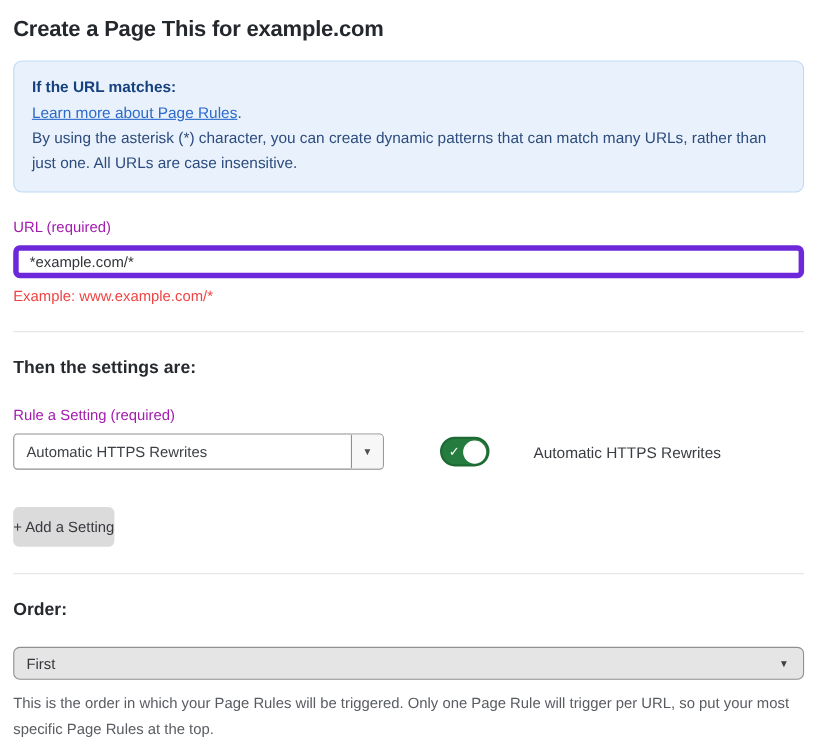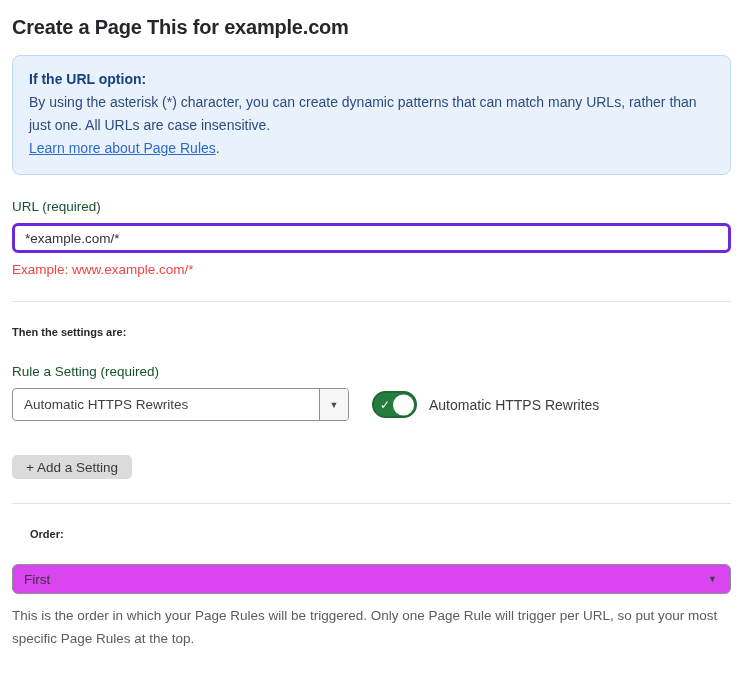--- a/index.html
+++ b/index.html
@@ -39,58 +39,59 @@
   }
   .callout-link {
     color: #2d6bcb;
     text-decoration: underline;
     cursor: pointer;
   }
   .callout-suffix { color: #2d4c7d; }
   
   .field-label {
     font-size: 13.5px;
-    color: #14532d;
+    color: #a21caf;
     margin-bottom: 9px;
   }
   .text-input {
     display: block;
     width: 100%;
     height: 30px;
-    border: 3px solid #6d28d9;
+    border: 5px solid #6d28d9;
     border-radius: 6px;
     padding: 0 10px;
     font-size: 13.5px;
     font-family: "Liberation Sans", "DejaVu Sans", sans-serif;
     color: #33363b;
     background: #fff;
     outline: none;
   }
   .field-example {
     font-size: 13.5px;
     color: #ef4444;
     margin-top: 9px;
   }
   .divider {
     border: none;
     border-top: 1px solid #e2e3e5;
     margin: 24px 0;
   }
   .section-heading {
-    font-size: 11px;
+    font-size: 16px;
     font-weight: 700;
     color: #26292e;
     margin-bottom: 26px;
   }
-  .section-heading.tight { margin-bottom: 24px; margin-left: 18px; }
+  .section-heading.tight { margin-bottom: 24px; }
   
   .setting-row {
     display: flex;
     align-items: center;
     margin-bottom: 34px;
+    gap: 28px;
   }
   .custom-select {
     display: flex;
     align-items: stretch;
     width: 337px;
     height: 33px;
     border: 1px solid #8e9094;
     border-radius: 4px;
     background: #fff;
     overflow: hidden;
@@ -148,41 +149,41 @@
   .toggle-label {
     font-size: 14px;
     color: #3a3d42;
     margin-left: 12px;
   }
   
   .btn {
     display: inline-flex;
     align-items: center;
     justify-content: center;
-    height: 24px;
-    padding: 0 14px;
+    height: 36px;
+    padding: 0 0;
     border: none;
     border-radius: 5px;
     font-size: 13.5px;
     font-family: "Liberation Sans", "DejaVu Sans", sans-serif;
     cursor: pointer;
   }
   .btn-gray {
     background: #dbdbdc;
     color: #37393d;
   }
   .add-setting-btn { margin-bottom: 0; }
   
   .order-select {
     position: relative;
     width: 100%;
     height: 30px;
     border: 1px solid #8e9094;
     border-radius: 6px;
-    background: #d946ef;
+    background: #e5e5e5;
     display: flex;
     align-items: center;
     padding: 0 30px 0 11px;
     font-size: 13.5px;
     color: #33363b;
     cursor: pointer;
   }
   .order-select-caret {
     position: absolute;
     right: 13px;
@@ -200,23 +201,23 @@
   }
 </style>
 </head>
 <body>
 
 <div class="page">
 
   <h1 class="page-title">Create a Page This for example.com</h1>
 
   <div class="callout">
-    <div class="callout-heading">If the URL option:</div>
+    <div class="callout-heading">If the URL matches:</div>
+    <div><a class="callout-link">Learn more about Page Rules</a><span class="callout-suffix">.</span></div>
     <div><span>By using the asterisk (*) character, you can create dynamic patterns that can match many URLs, rather than just one. All URLs are case insensitive.</span></div>
-    <div><a class="callout-link">Learn more about Page Rules</a><span class="callout-suffix">.</span></div>
   </div>
 
   <div class="field-label">URL (required)</div>
   <input class="text-input" type="text" value="*example.com/*" style="">
   <div class="field-example">Example: www.example.com/*</div>
 
   <hr class="divider">
 
   <div class="section-heading">Then the settings are:</div>
 

